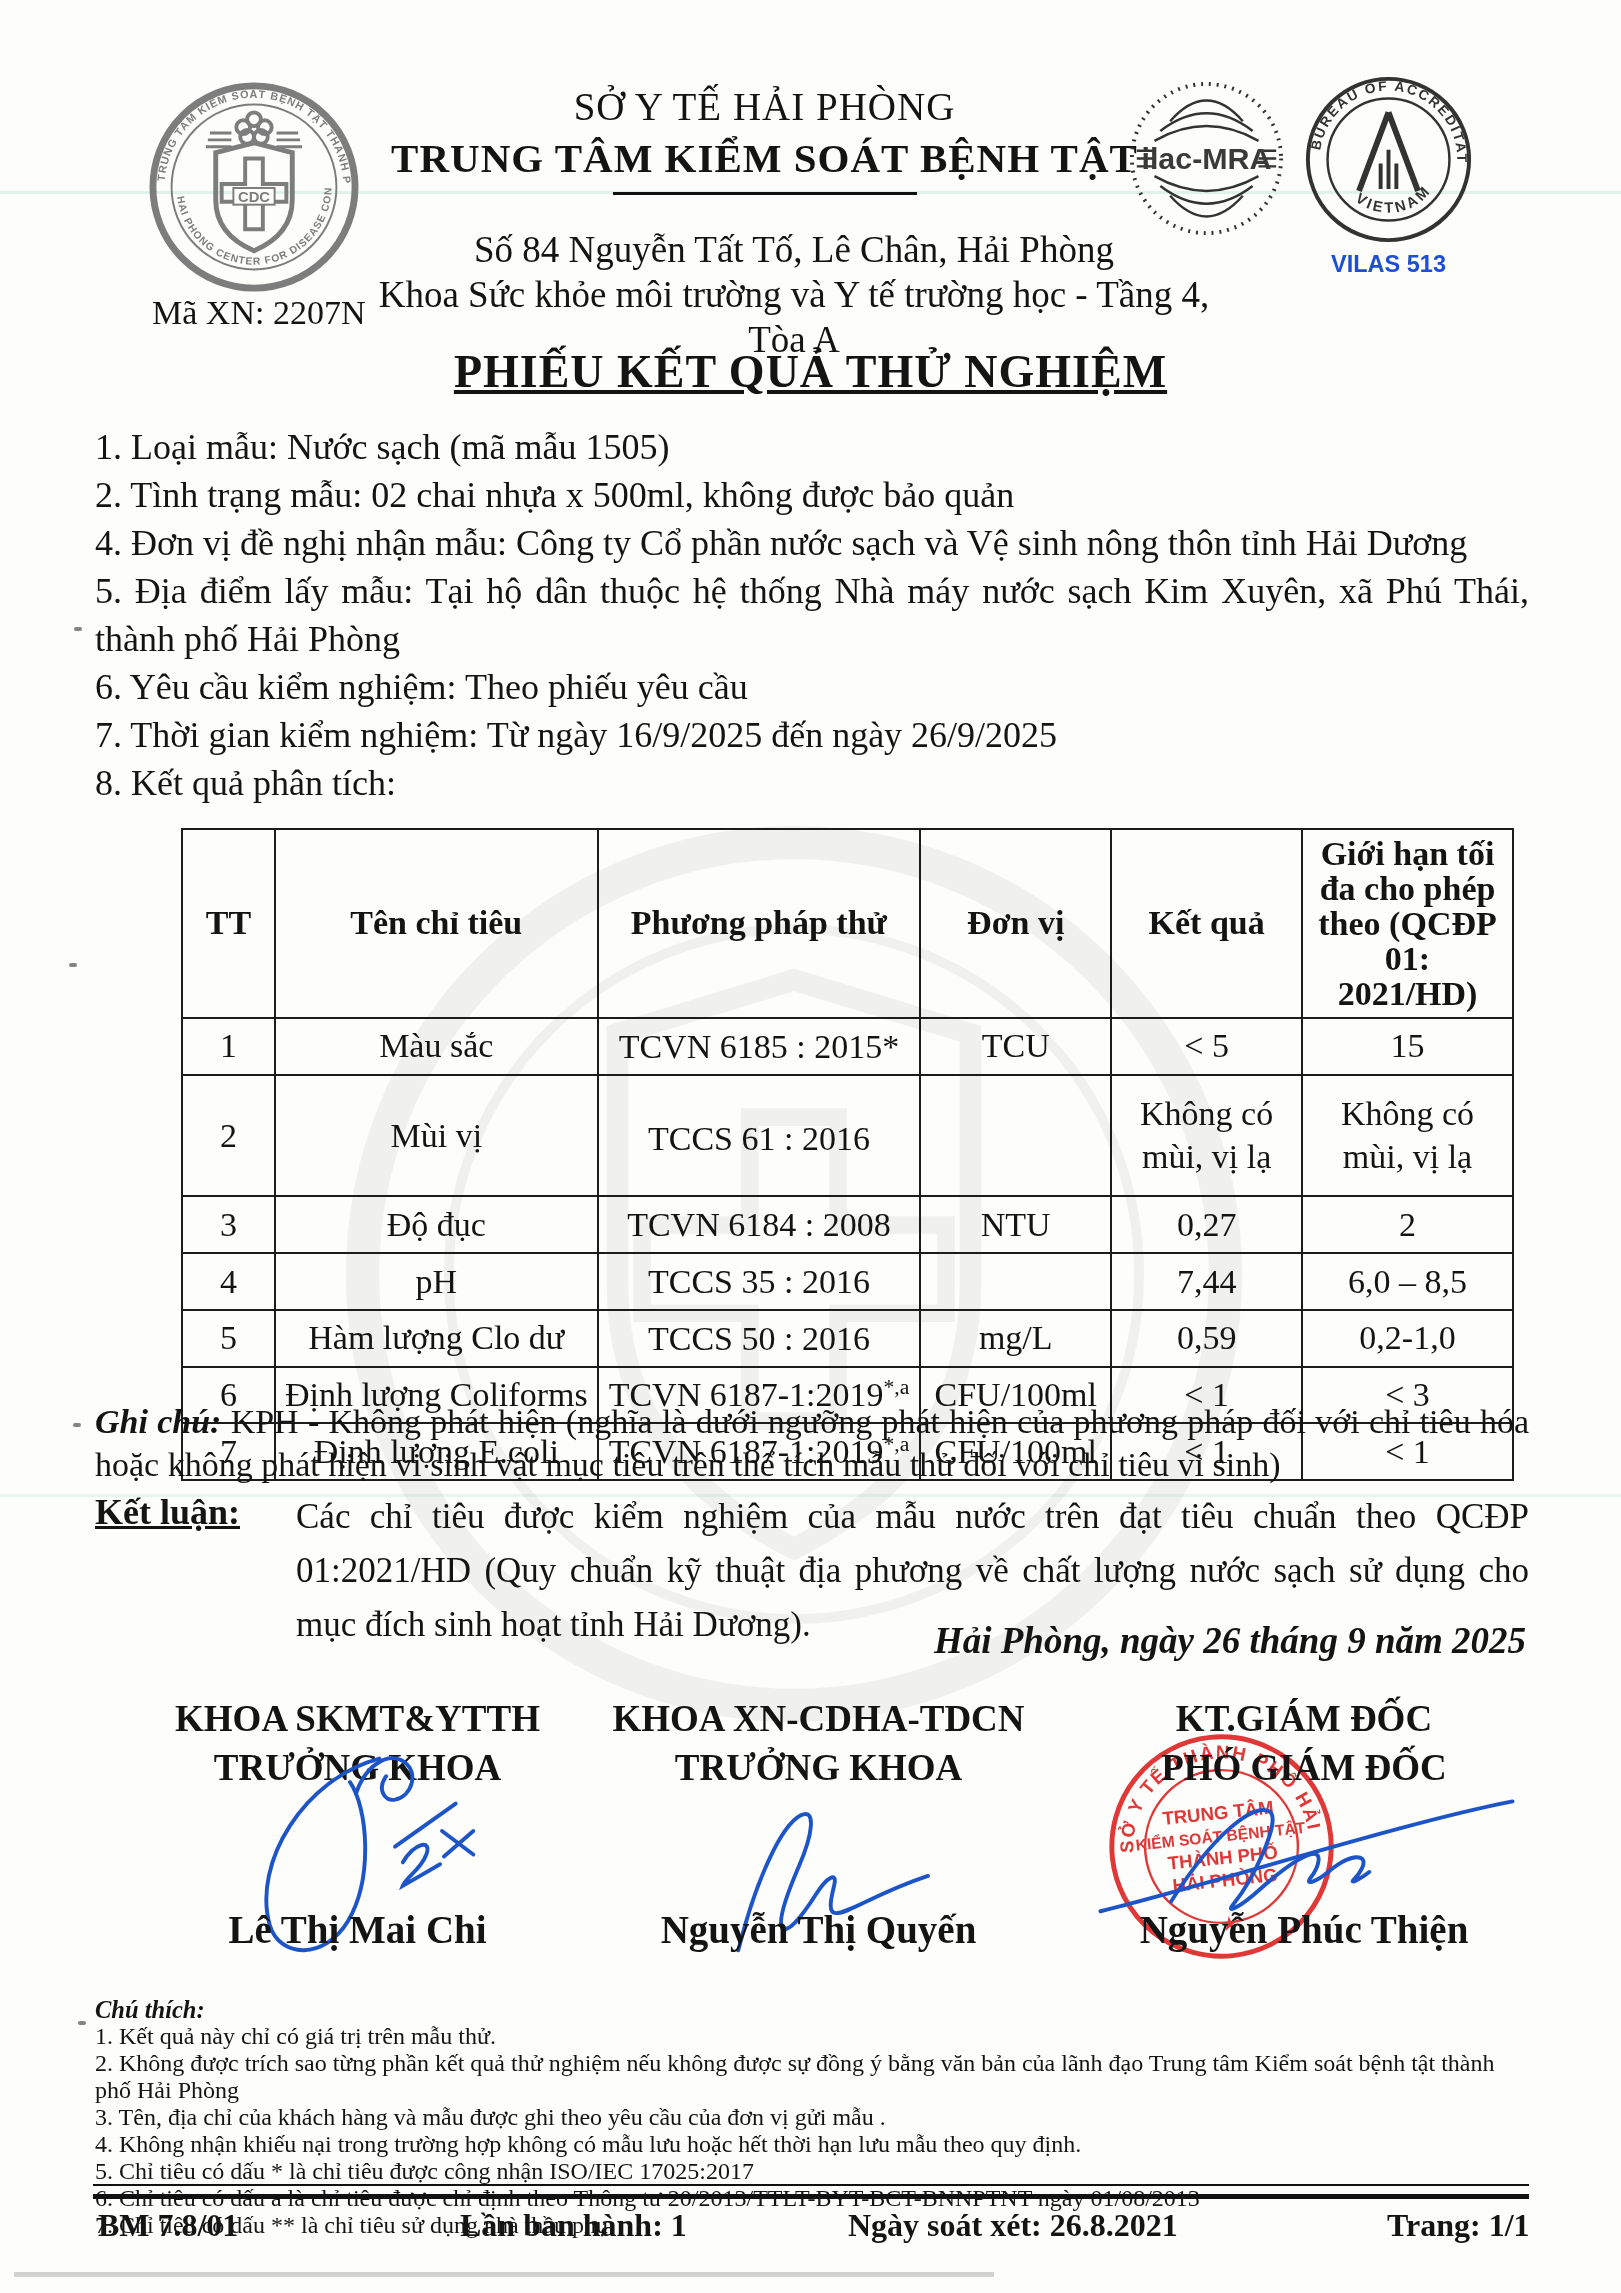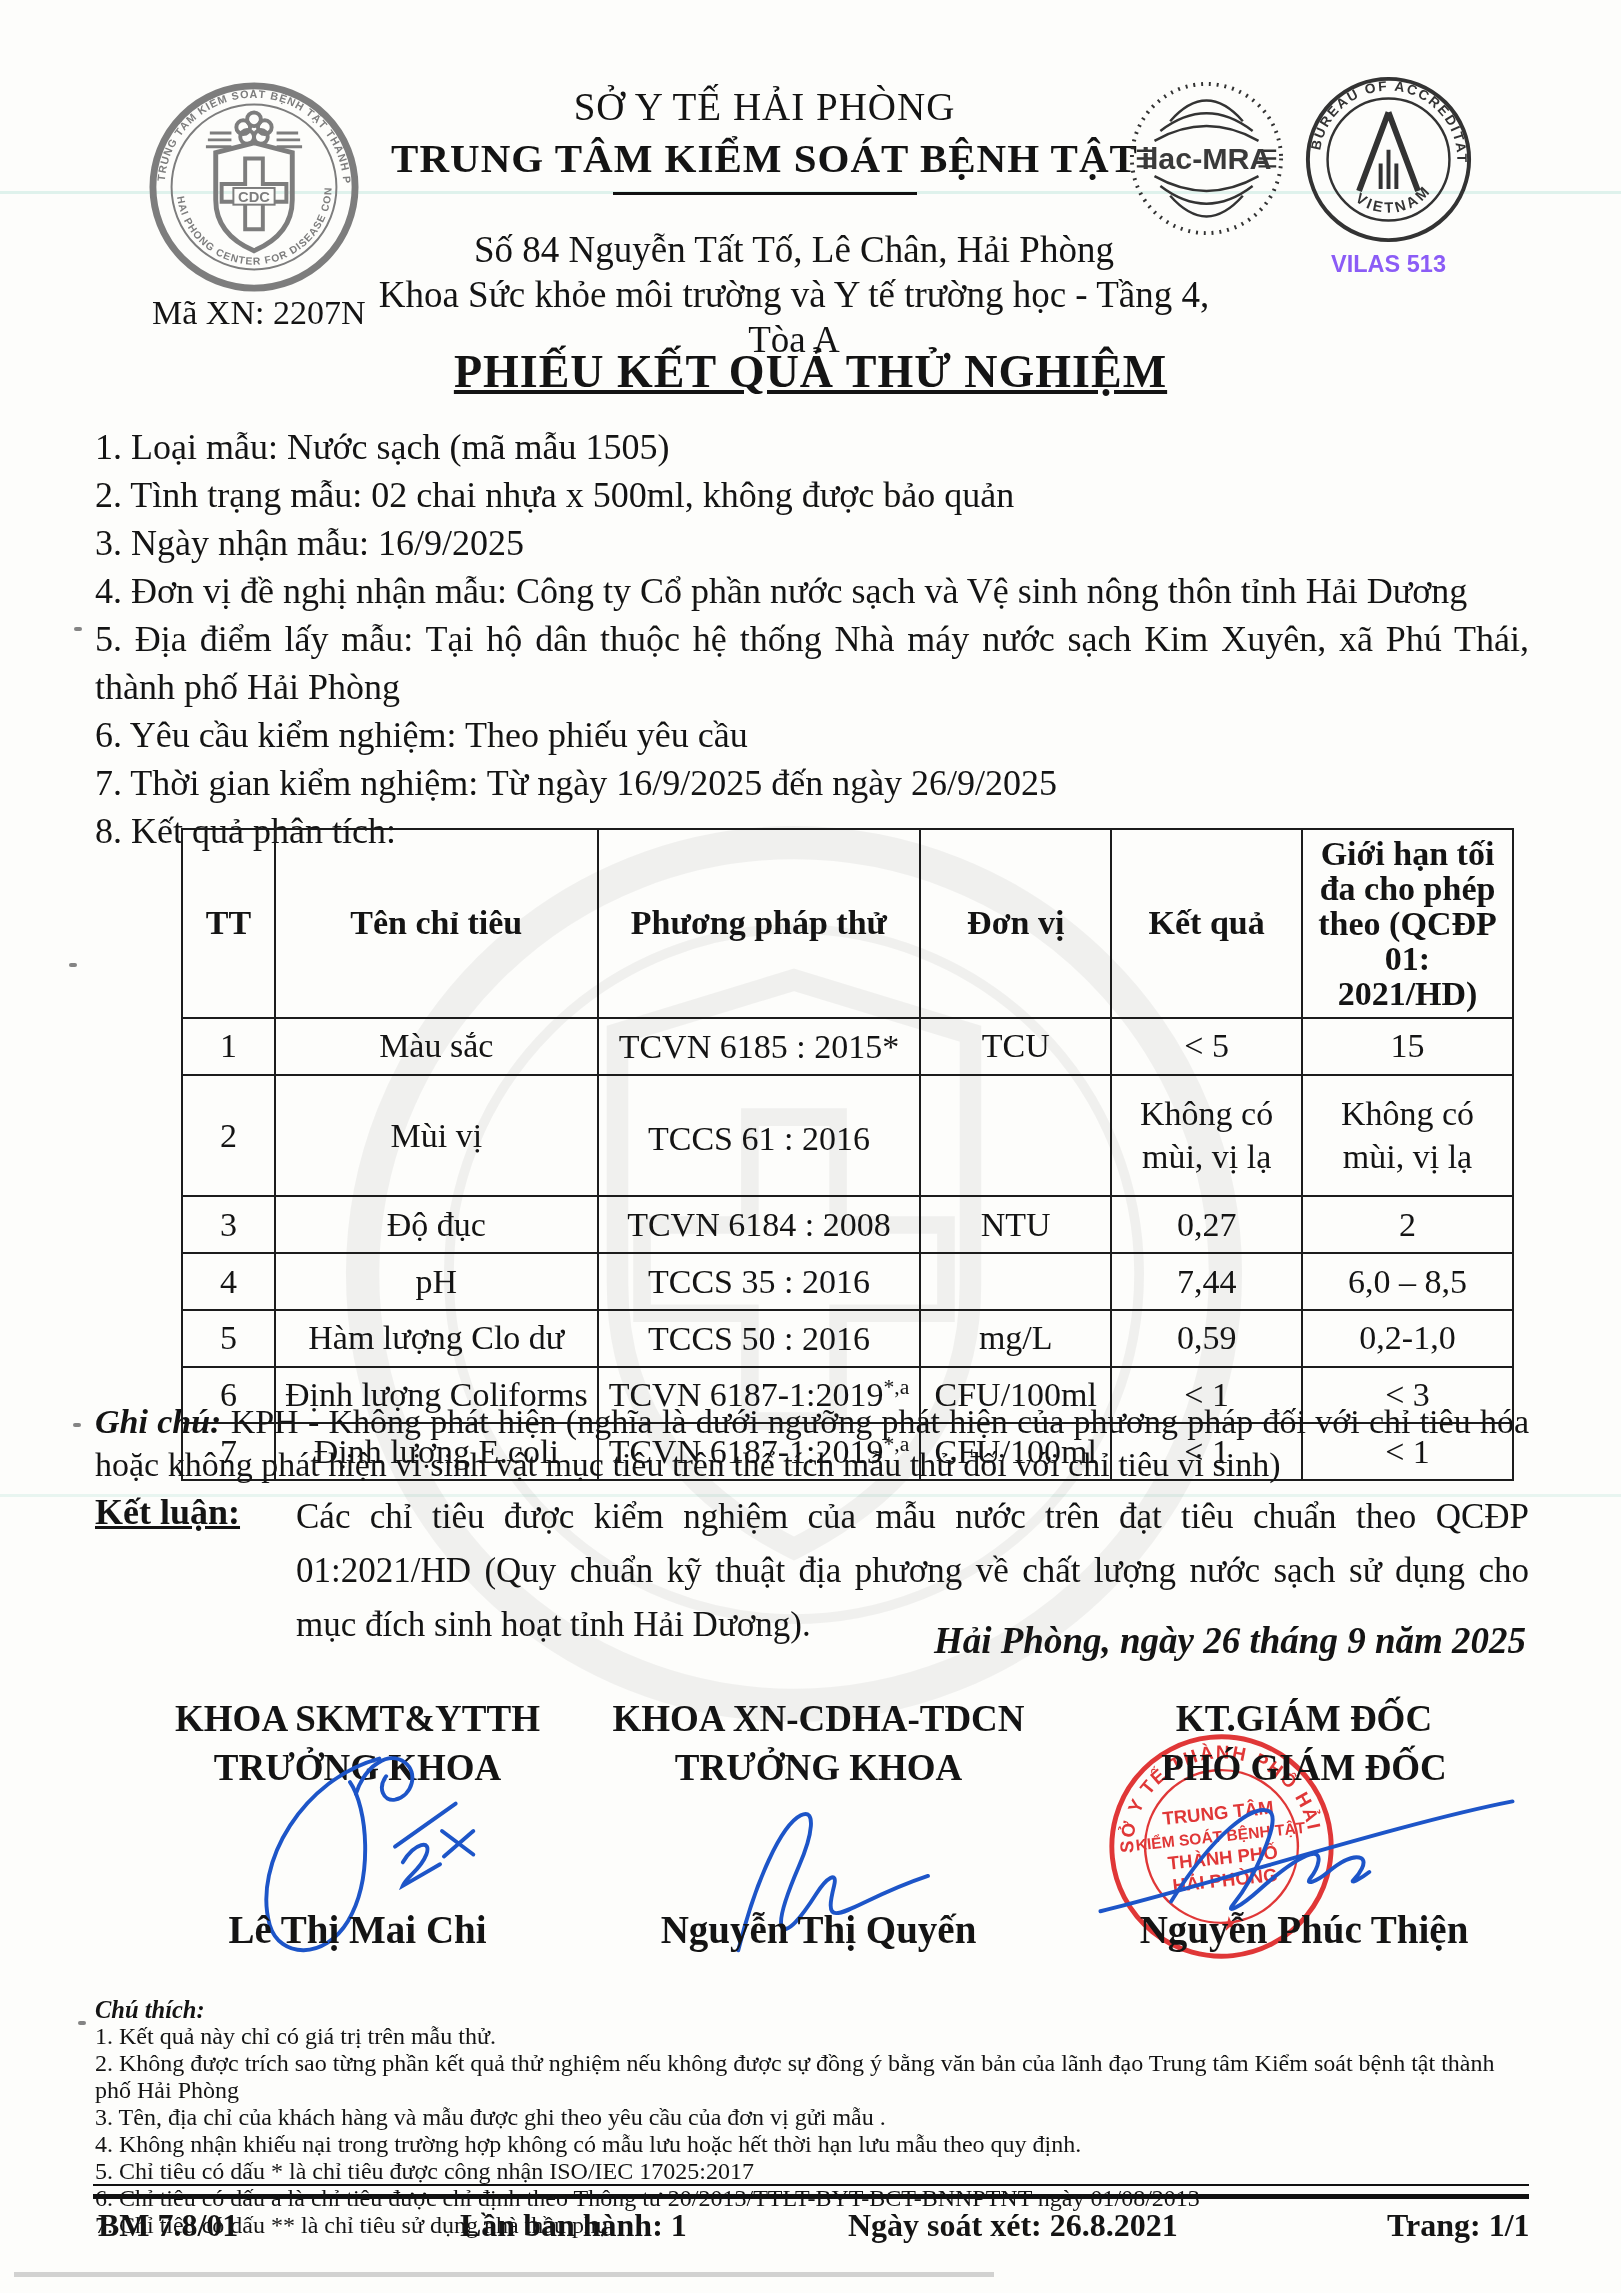--- a/index.html
+++ b/index.html
@@ -22,21 +22,21 @@
   .org{font-size:41px;font-weight:bold;letter-spacing:1px;margin-top:5px;}
   .org-rule{width:304px;height:2.9px;background:#111;margin:9.8px auto 0 auto;}
   .addr-block{left:353px;top:227px;width:882px;text-align:center;z-index:1;}
   .addr{font-size:37px;line-height:45px;}
   .lab-code{left:152px;top:294px;font-size:34px;z-index:1;text-align:center;}
 
   .cdc-logo{left:149px;top:82px;width:210px;height:210px;z-index:1;}
   .ilac-logo{left:1127px;top:76px;width:159px;height:165px;z-index:1;}
   .vilas-logo{left:1302px;top:73px;width:173px;height:173px;z-index:1;}
   .vilas-caption{left:1302px;top:251px;width:173px;text-align:center;
-    font-family:"Liberation Sans","DejaVu Sans",sans-serif;font-weight:bold;font-size:23.5px;color:#8b5cf6;z-index:1;}
+    font-family:"Liberation Sans","DejaVu Sans",sans-serif;font-weight:bold;font-size:23.5px;color:#1d4ed8;z-index:1;}
 
   .doc-title{left:95px;top:345px;width:1431px;text-align:center;font-size:46px;font-weight:bold;letter-spacing:1px;z-index:1;text-decoration:underline;}
 
   .info{left:95px;top:423px;width:1434px;z-index:1;}
   .info div{font-size:36px;line-height:48px;text-align:justify;}
 
   table.results{left:181px;top:828px;width:1333px;position:absolute;border-collapse:collapse;z-index:1;background:transparent;}
   table.results th,table.results td{border:2px solid #1c1c1c;padding:5.9px 7.8px;font-size:34px;text-align:center;vertical-align:middle;}
   table.results th{font-weight:bold;height:125px;}
   th.col-limit{font-size:29px;line-height:35px;padding:3.9px 5.9px;}
@@ -173,21 +173,20 @@
     <path d="M80 92 v26 M88 78 v40 M96 92 v26" stroke-width="4"></path>
   </g>
 </svg>
 <div class="abs vilas-caption">VILAS 513</div>
 
 <div class="abs doc-title">PHIẾU KẾT QUẢ THỬ NGHIỆM</div>
 
 <div class="abs info">
   <div>1. Loại mẫu: Nước sạch (mã mẫu 1505)</div>
   <div>2. Tình trạng mẫu: 02 chai nhựa x 500ml, không được bảo quản</div>
-  <div>3. Ngày nhận mẫu: 16/9/2025</div>
   <div>4. Đơn vị đề nghị nhận mẫu: Công ty Cổ phần nước sạch và Vệ sinh nông thôn tỉnh Hải Dương</div>
   <div>5. Địa điểm lấy mẫu: Tại hộ dân thuộc hệ thống Nhà máy nước sạch Kim Xuyên, xã Phú Thái, thành phố Hải Phòng</div>
   <div>6. Yêu cầu kiểm nghiệm: Theo phiếu yêu cầu</div>
   <div>7. Thời gian kiểm nghiệm: Từ ngày 16/9/2025 đến ngày 26/9/2025</div>
   <div>8. Kết quả phân tích:</div>
 </div>
 
 <table class="results">
   <colgroup>
     <col class="c-tt">

